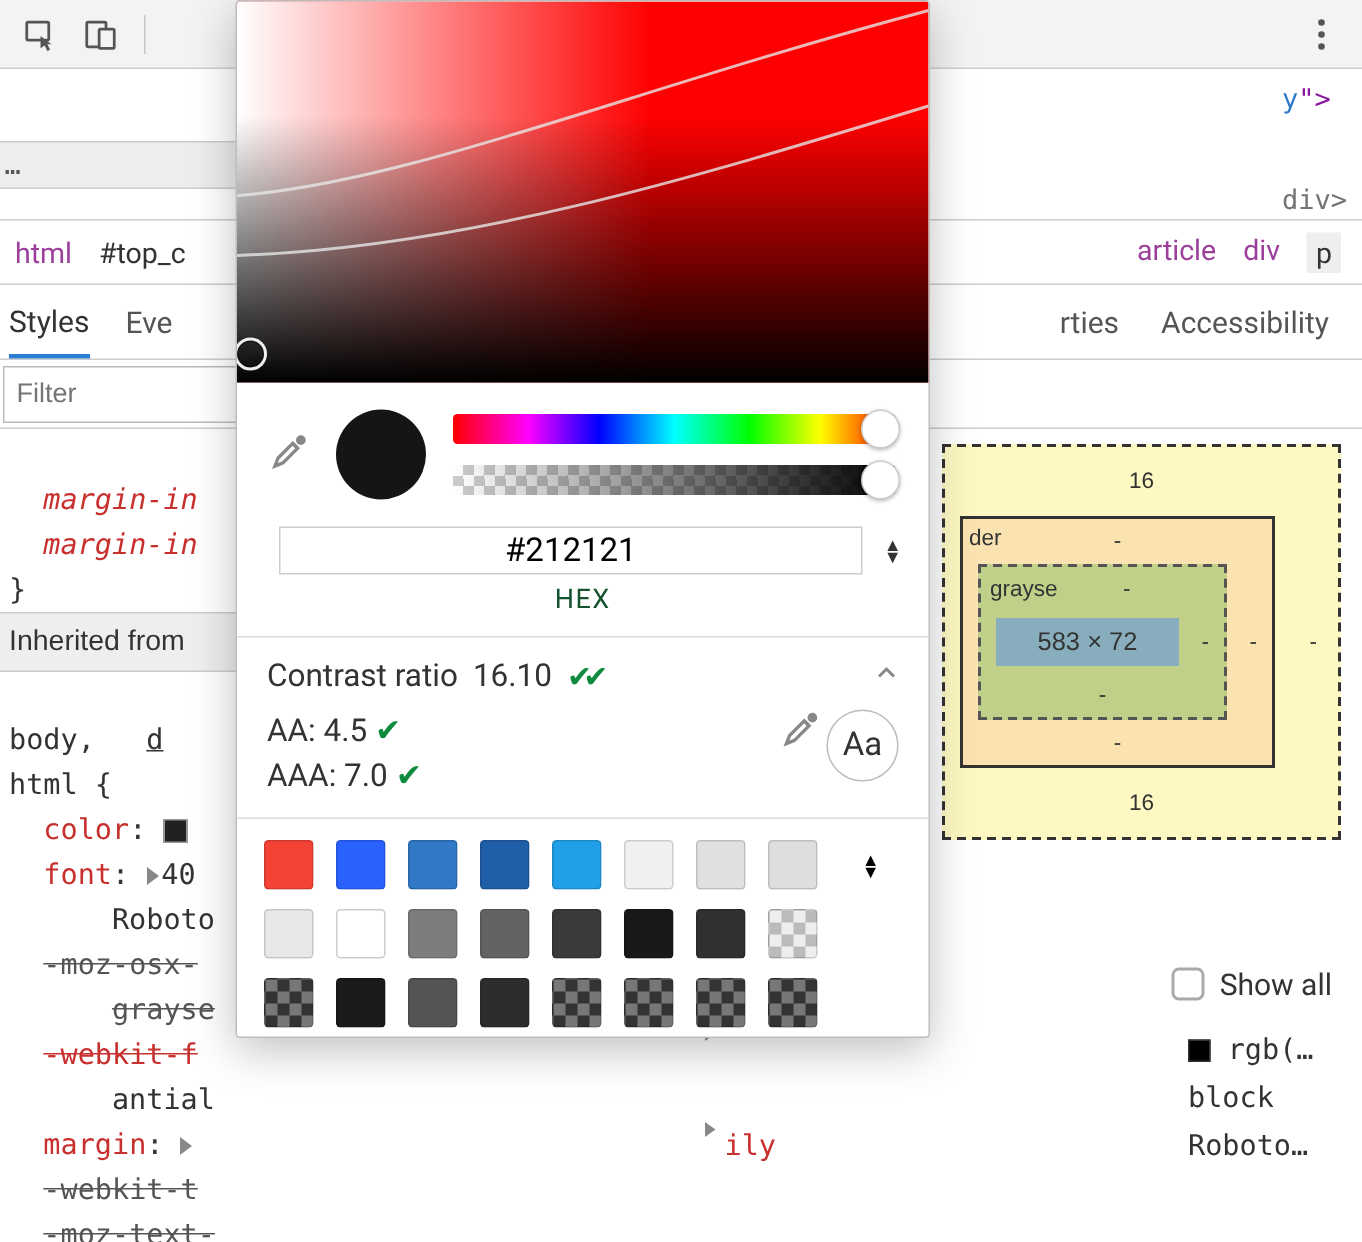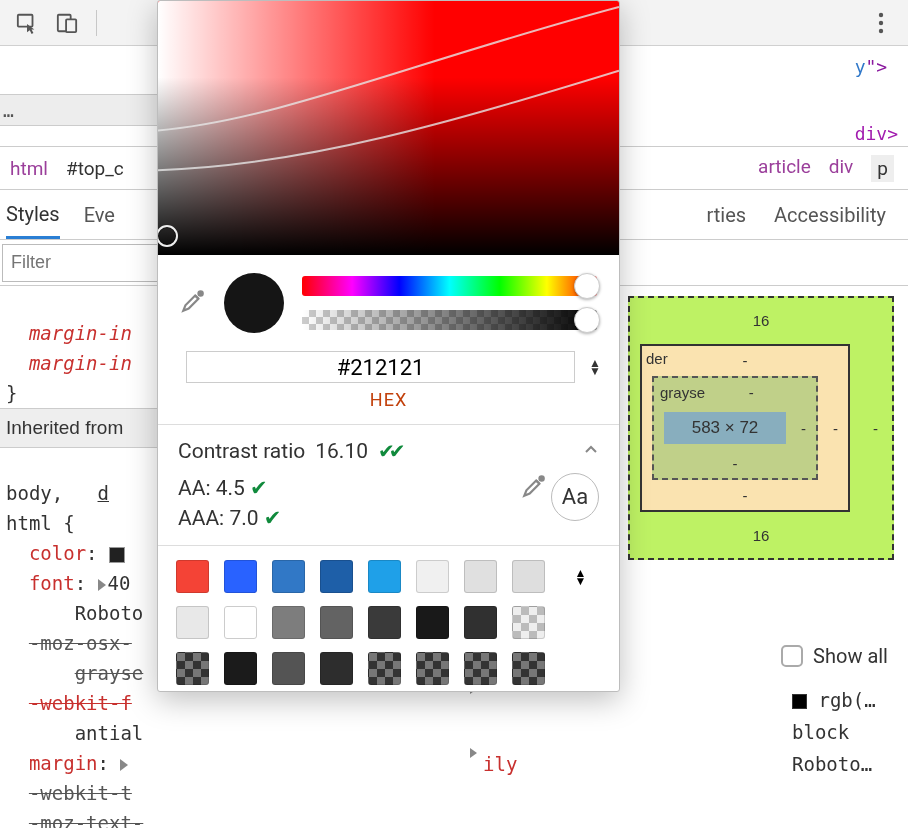--- a/index.html
+++ b/index.html
@@ -45,21 +45,21 @@
   .source-peek {
     position: absolute;
     top: 50px; right: 10px;
     font-family: Menlo, Consolas, monospace;
     font-size: 18px;
     color: #8a189e;
     text-align: left;
   }
   .source-peek div { padding: 6px 0 6px 0; }
   .source-peek .attr-val { color: #3078c9; }
-  .source-peek .bracket { color: #a21caf; }
+  .source-peek .bracket { color: #737373; }
 
   
   .ellipsis-row {
     height: 32px;
     background: #ededed;
     border-top: 1px solid #ccc;
     border-bottom: 1px solid #ccc;
     display: flex; align-items: center;
     padding-left: 3px;
     font-family: Menlo, Consolas, monospace;
@@ -182,21 +182,21 @@
     position: absolute;
     top: 296px; right: 14px;
     width: 266px; height: 264px;
     font-family: -apple-system, sans-serif;
     font-size: 16px;
     color: #333;
   }
   .bm-margin {
     position: absolute; inset: 0;
     border: 2px dashed #333;
-    background: #bef264;
+    background: #fef9c3;
   }
   .bm-border {
     position: absolute; inset: 46px 42px 46px 10px;
     border: 2px solid #333;
     background: #fae3b0;
   }
   .bm-padding {
     position: absolute; inset: 30px 30px 30px 10px;
     border: 2px dashed #555;
     background: #c0d089;
@@ -314,21 +314,21 @@
     padding: 8px 18px 0 28px;
   }
   .picker .hex-input {
     flex: 1; height: 32px; border: 1px solid #ccc;
     text-align: center; font-size: 22px; font-family: inherit;
   }
   .picker .spinner {
     display: flex; flex-direction: column; font-size: 12px; color: #333; line-height: 8px;
   }
   .picker .hex-label {
-    text-align: center; color: #c2410c; font-size: 18px; letter-spacing: 1px;
+    text-align: center; color: #14532d; font-size: 18px; letter-spacing: 1px;
     padding: 6px 0 14px 0;
   }
 
   .picker .contrast {
     border-top: 1px solid #ddd;
     padding: 14px 20px 12px 20px;
   }
   .picker .contrast .top {
     display: flex; align-items: center; gap: 10px; font-size: 21px;
   }

